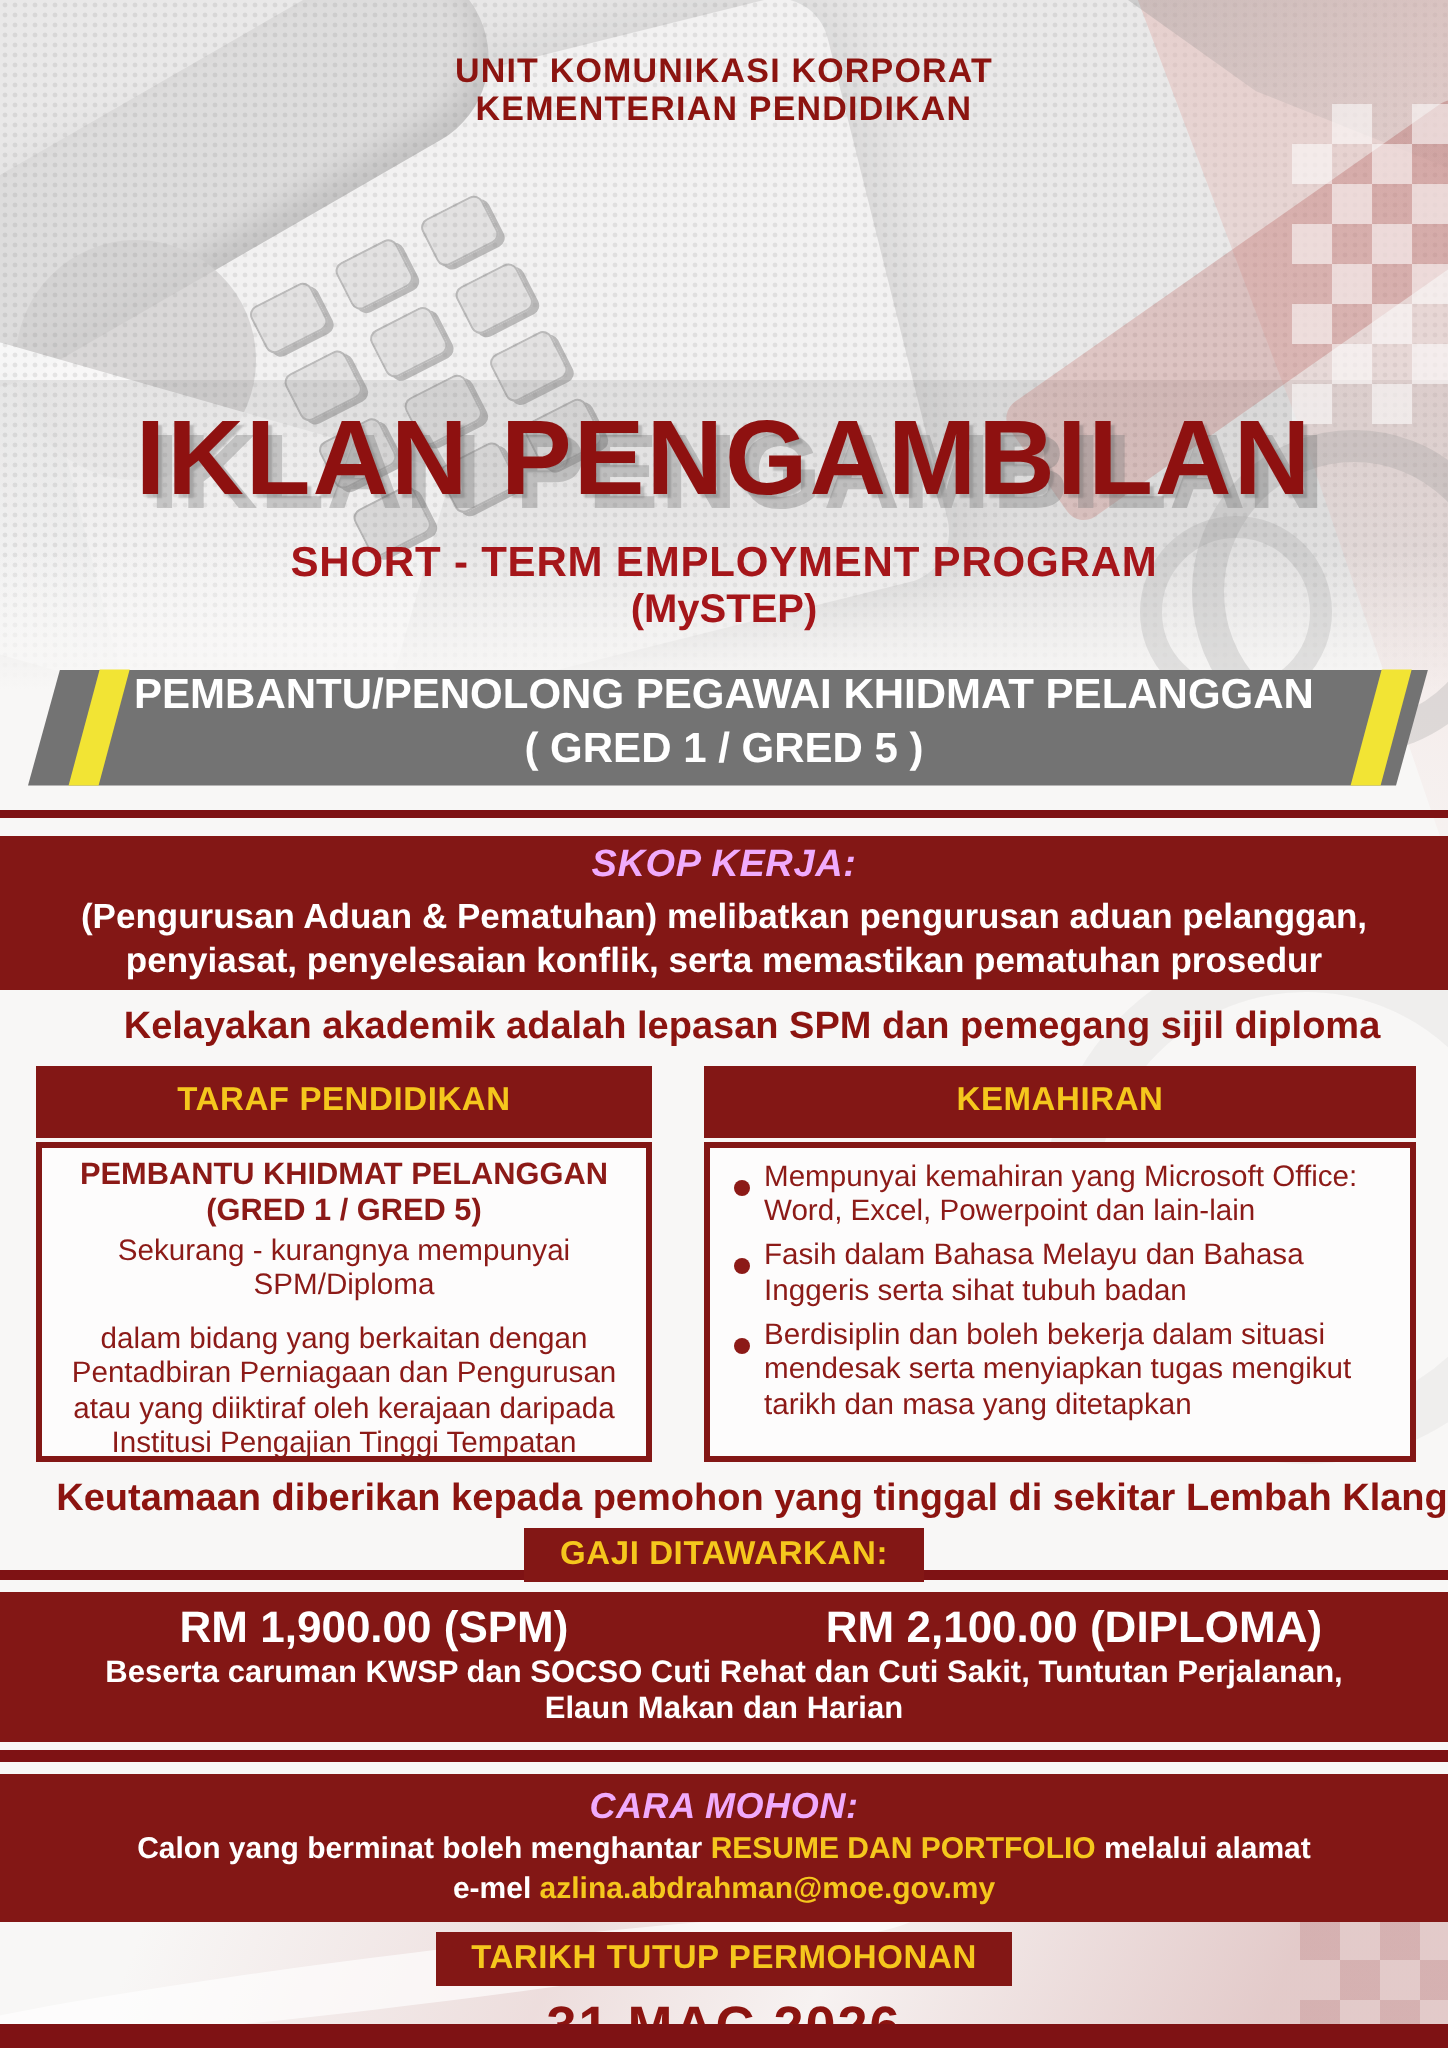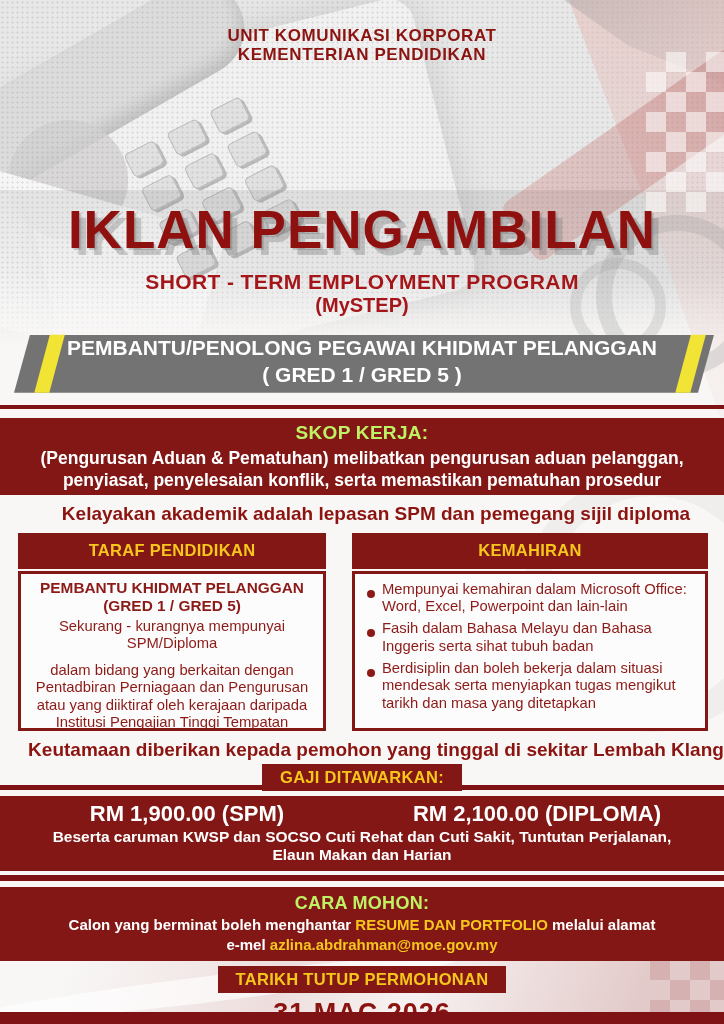--- a/index.html
+++ b/index.html
@@ -73,21 +73,21 @@
     display:flex;justify-content:center;}
   .banner .stripe{position:absolute;top:-3px;bottom:-3px;width:15px;background:#f2e434;
     transform:skewX(-15deg);}
   .banner .stripe.left{left:42px;}
   .banner .stripe.right{right:26px;}
   .banner-text{color:#fff;font-weight:bold;font-size:21px;line-height:1.28;text-align:center;}
 
   .thinline{margin-top:12px;height:4px;background:#7e1214;}
   .band{background:#831715;color:#fff;text-align:center;}
   .band.skop{margin-top:9px;height:77px;display:flex;flex-direction:column;justify-content:center;}
-  .band-heading{margin:0;font-size:19px;color:#bef264;font-weight:bold;letter-spacing:.3px;line-height:1.2;}
+  .band-heading{margin:0;font-size:19px;color:#f0abfc;font-weight:bold;letter-spacing:.3px;line-height:1.2;font-style:italic;}
   .band.skop p{margin:2px auto 0;font-size:17.5px;font-weight:bold;max-width:680px;line-height:1.26;}
 
   .note{margin:8px 0 0;text-align:center;color:#8c1410;font-weight:bold;font-size:19px;padding-left:28px;}
 
   .columns{display:flex;justify-content:space-between;margin:8px 16px 0 18px;gap:22px;}
   .col.edu{width:308px;}
   .col.skill{width:356px;}
   .col-header{height:36px;background:#831715;display:flex;align-items:center;justify-content:center;
     color:#f5c71d;font-weight:bold;font-size:16.5px;letter-spacing:.3px;}
   .col-box{margin-top:2px;height:160px;border:3px solid #831715;background:#fdfcfc;color:#8c1a17;
@@ -204,21 +204,21 @@
           <div class="edu-title">PEMBANTU KHIDMAT PELANGGAN</div>
           <div class="edu-title">(GRED 1 / GRED 5)</div>
           <div class="edu-sub">Sekurang - kurangnya mempunyai SPM/Diploma</div>
           <div class="edu-body">dalam bidang yang berkaitan dengan Pentadbiran Perniagaan dan Pengurusan atau yang diiktiraf oleh kerajaan daripada Institusi Pengajian Tinggi Tempatan</div>
         </div>
       </div>
       <div class="col skill">
         <div class="col-header">KEMAHIRAN</div>
         <div class="col-box">
           <ul>
-            <li>Mempunyai kemahiran dalam Microsoft Office: Word, Excel, Powerpoint dan lain-lain</li>
+            <li>Mempunyai kemahiran yang Microsoft Office: Word, Excel, Powerpoint dan lain-lain</li>
             <li>Fasih dalam Bahasa Melayu dan Bahasa Inggeris serta sihat tubuh badan</li>
             <li>Berdisiplin dan boleh bekerja dalam situasi mendesak serta menyiapkan tugas mengikut tarikh dan masa yang ditetapkan</li>
           </ul>
         </div>
       </div>
     </div>
 
     <p class="note">Keutamaan diberikan kepada pemohon yang tinggal di sekitar Lembah Klang</p>
 
     <div class="badge-row">

